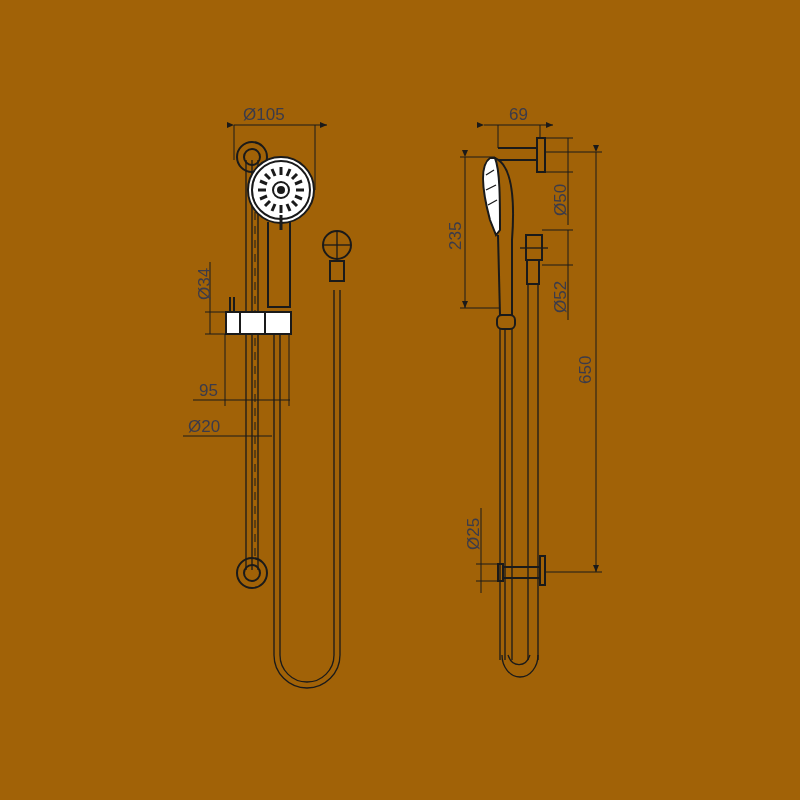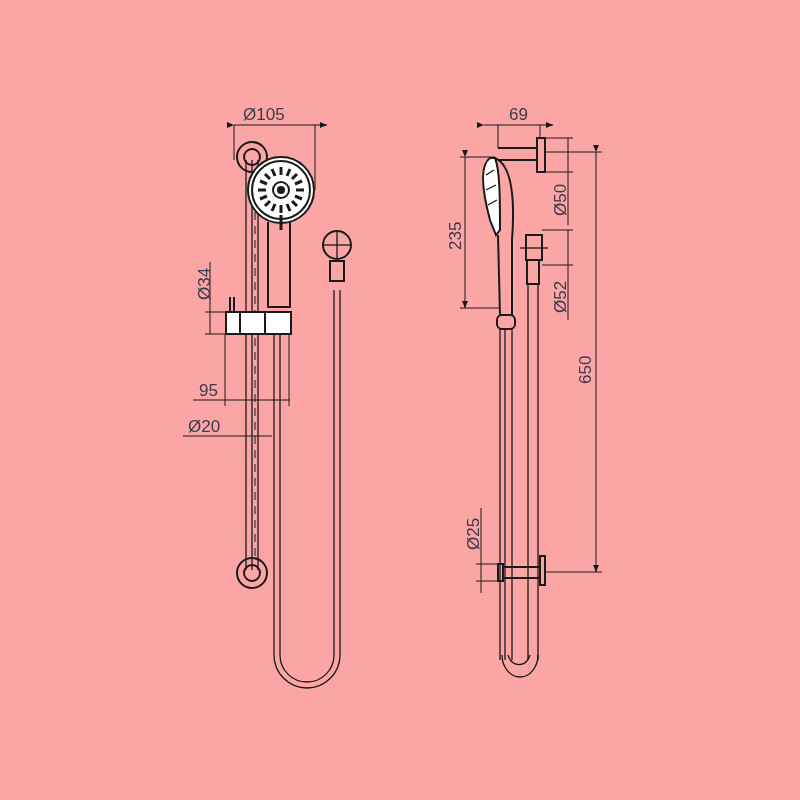--- a/index.html
+++ b/index.html
@@ -1,16 +1,16 @@
 <!DOCTYPE html>
 <html><head>
   <meta charset="utf-8">
   <style>
     html, body { margin: 0; padding: 0; background: #ffffff; }
-    #canvas { position: relative; width: 800px; height: 800px; overflow: hidden; background: #fca5a5; }
+    #canvas { position: relative; width: 800px; height: 800px; overflow: hidden; background: #a16207; }
     svg { position: absolute; left: 0; top: 0; }
     .ln { stroke: #1a1a1a; fill: none; stroke-width: 2; }
     .thin { stroke: #1a1a1a; fill: none; stroke-width: 1.3; }
     .dim { stroke: #1a1a1a; fill: none; stroke-width: 1; }
     .fillw { fill: #ffffff; stroke: #1a1a1a; stroke-width: 2; }
     .lbl { font-family: "Liberation Sans", sans-serif; font-size: 17px; fill: #3b3b4a; }
   </style>
 </head>
 <body>
 

